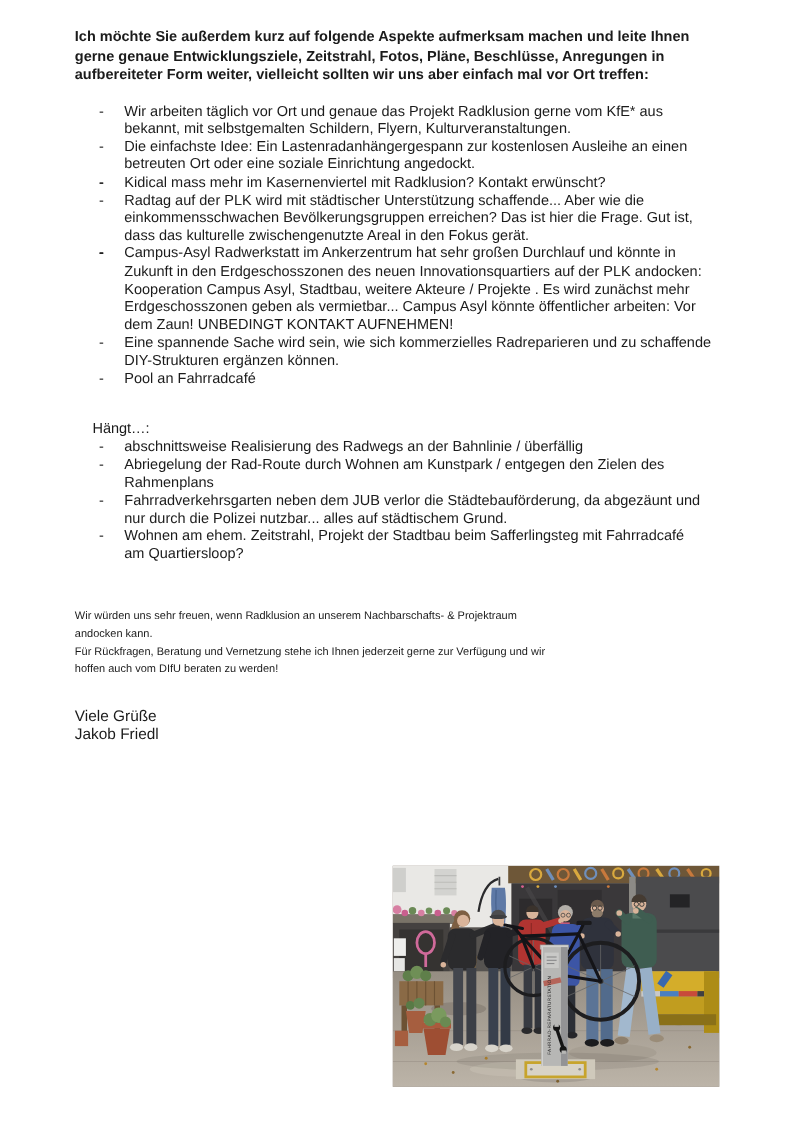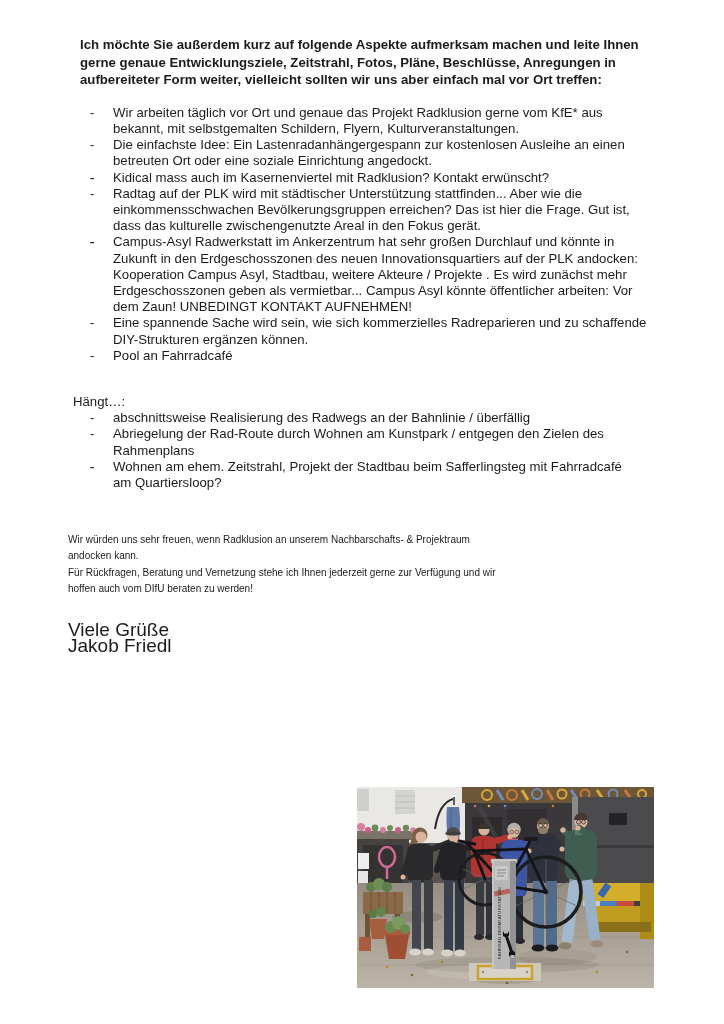--- a/index.html
+++ b/index.html
@@ -6,30 +6,30 @@
   .page{
     position:relative;
     width:724px;height:1024px;
     background:#ffffff;
     font-family:"Liberation Sans",sans-serif;
     color:#1b1b1b;
     overflow:hidden;
   }
   .content{position:absolute;left:68px;top:24px;width:622px;}
   .intro{
-    margin:12px;font-size:13.2px;font-weight:bold;line-height:17.6px;
+    margin:0;font-size:13.2px;font-weight:bold;line-height:17.6px;
     white-space:pre-line;width:600px;
   }
   ul.dashlist{margin:0;padding:0;list-style:none;font-size:13.2px;line-height:16.2px;}
   ul.aspects{margin-top:16px;}
   ul.dashlist li{position:relative;padding-left:45px;white-space:pre-line;width:575px;}
   ul.dashlist li .dash{position:absolute;left:22px;top:0;}
-  .haengt-title{margin:30px 0 0 5px;font-size:13.2px;line-height:16.2px;white-space:pre-line;}
+  .haengt-title{margin:30px 0 0 16px;font-size:13.2px;line-height:16.2px;white-space:pre-line;}
   .closing{margin:41px 0 0 0;font-size:10px;line-height:16.2px;white-space:pre-line;width:612px;}
-  .signoff{margin:25px 0 0 0;font-size:19px;line-height:16.2px;white-space:pre-line;}
+  .signoff{margin:25px 0 0 0;font-size:14px;line-height:16.2px;white-space:pre-line;}
   .photo{
     position:absolute;left:357px;top:787px;width:297px;height:201px;
     overflow:hidden;background:#9e968c;
   }
   .photo svg{display:block;}
 </style>
 </head>
 <body>
 
 <div class="page">
@@ -38,43 +38,44 @@
     <p class="intro">Ich möchte Sie außerdem kurz auf folgende Aspekte aufmerksam machen und leite Ihnen
 gerne genaue Entwicklungsziele, Zeitstrahl, Fotos, Pläne, Beschlüsse, Anregungen in
 aufbereiteter Form weiter, vielleicht sollten wir uns aber einfach mal vor Ort treffen:</p>
 
     <ul class="dashlist aspects">
       <li><span class="dash">-</span><span>Wir arbeiten täglich vor Ort und genaue das Projekt Radklusion gerne vom KfE* aus
 bekannt, mit selbstgemalten Schildern, Flyern, Kulturveranstaltungen.</span></li>
       <li><span class="dash">-</span><span>Die einfachste Idee: Ein Lastenradanhängergespann zur kostenlosen Ausleihe an einen
 betreuten Ort oder eine soziale Einrichtung angedockt.</span></li>
       <li><span class="dash">-</span></li>
-      <li><span class="dash">-</span><span>Kidical mass auch im Kasernenviertel mit Radklusion? Kontakt erwünscht?</span></li>
-      <li><span class="dash">-</span><span>Radtag auf der PLK wird mit städtischer Unterstützung stattfinden... Aber wie die
+      <li><span class="dash">-</span><span>Kidical mass mehr im Kasernenviertel mit Radklusion? Kontakt erwünscht?</span></li>
+      <li><span class="dash">-</span><span>Radtag auf der PLK wird mit städtischer Unterstützung schaffende... Aber wie die
 einkommensschwachen Bevölkerungsgruppen erreichen? Das ist hier die Frage. Gut ist,
 dass das kulturelle zwischengenutzte Areal in den Fokus gerät.</span></li>
       <li><span class="dash">-</span></li>
       <li><span class="dash">-</span></li>
       <li><span class="dash">-</span><span>Campus-Asyl Radwerkstatt im Ankerzentrum hat sehr großen Durchlauf und könnte in
 Zukunft in den Erdgeschosszonen des neuen Innovationsquartiers auf der PLK andocken:
 Kooperation Campus Asyl, Stadtbau, weitere Akteure / Projekte . Es wird zunächst mehr
 Erdgeschosszonen geben als vermietbar... Campus Asyl könnte öffentlicher arbeiten: Vor
 dem Zaun! UNBEDINGT KONTAKT AUFNEHMEN!</span></li>
       <li><span class="dash">-</span><span>Eine spannende Sache wird sein, wie sich kommerzielles Radreparieren und zu schaffende
 DIY-Strukturen ergänzen können.</span></li>
       <li><span class="dash">-</span><span>Pool an Fahrradcafé</span></li>
     </ul>
 
     <p class="haengt-title">Hängt…:</p>
 
     <ul class="dashlist">
       <li><span class="dash">-</span><span>abschnittsweise Realisierung des Radwegs an der Bahnlinie / überfällig</span></li>
       <li><span class="dash">-</span><span>Abriegelung der Rad-Route durch Wohnen am Kunstpark / entgegen den Zielen des
 Rahmenplans</span></li>
-      <li><span class="dash">-</span></li>
+      <li><span class="dash">-</span><span>Fahrradverkehrsgarten neben dem JUB verlor die Städtebauförderung, da abgezäunt und
+nur durch die Polizei nutzbar... alles auf städtischem Grund.</span></li>
       <li><span class="dash">-</span><span>Wohnen am ehem. Zeitstrahl, Projekt der Stadtbau beim Safferlingsteg mit Fahrradcafé
 am Quartiersloop?</span></li>
     </ul>
 
     <p class="closing">Wir würden uns sehr freuen, wenn Radklusion an unserem Nachbarschafts- &amp; Projektraum
 andocken kann.
 Für Rückfragen, Beratung und Vernetzung stehe ich Ihnen jederzeit gerne zur Verfügung und wir
 hoffen auch vom DIfU beraten zu werden!</p>
 
     <p class="signoff">Viele Grüße

